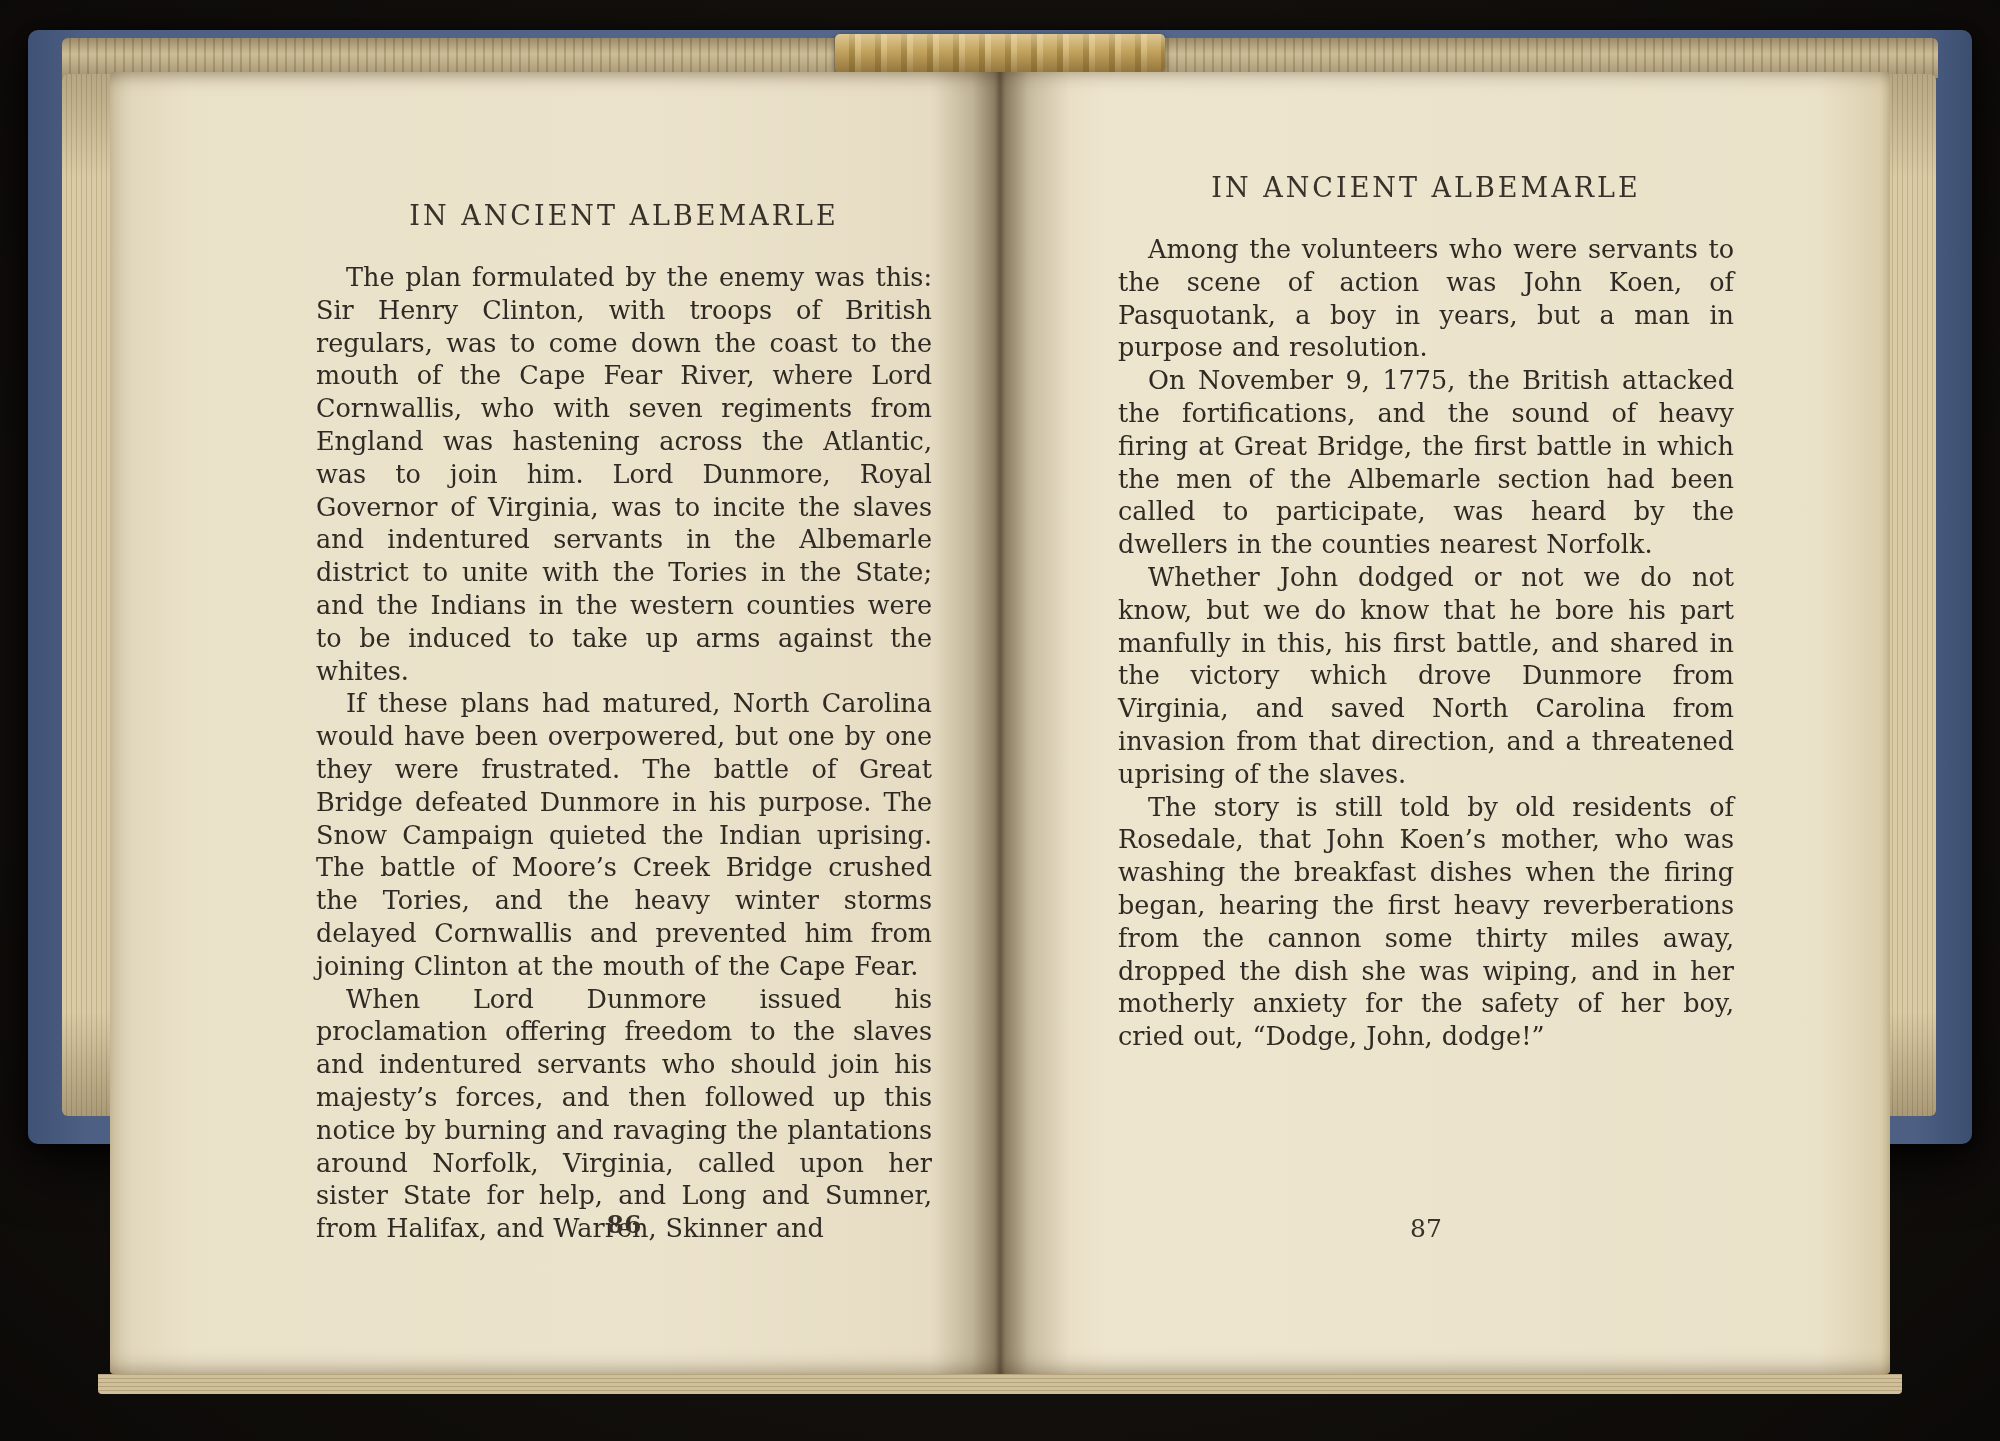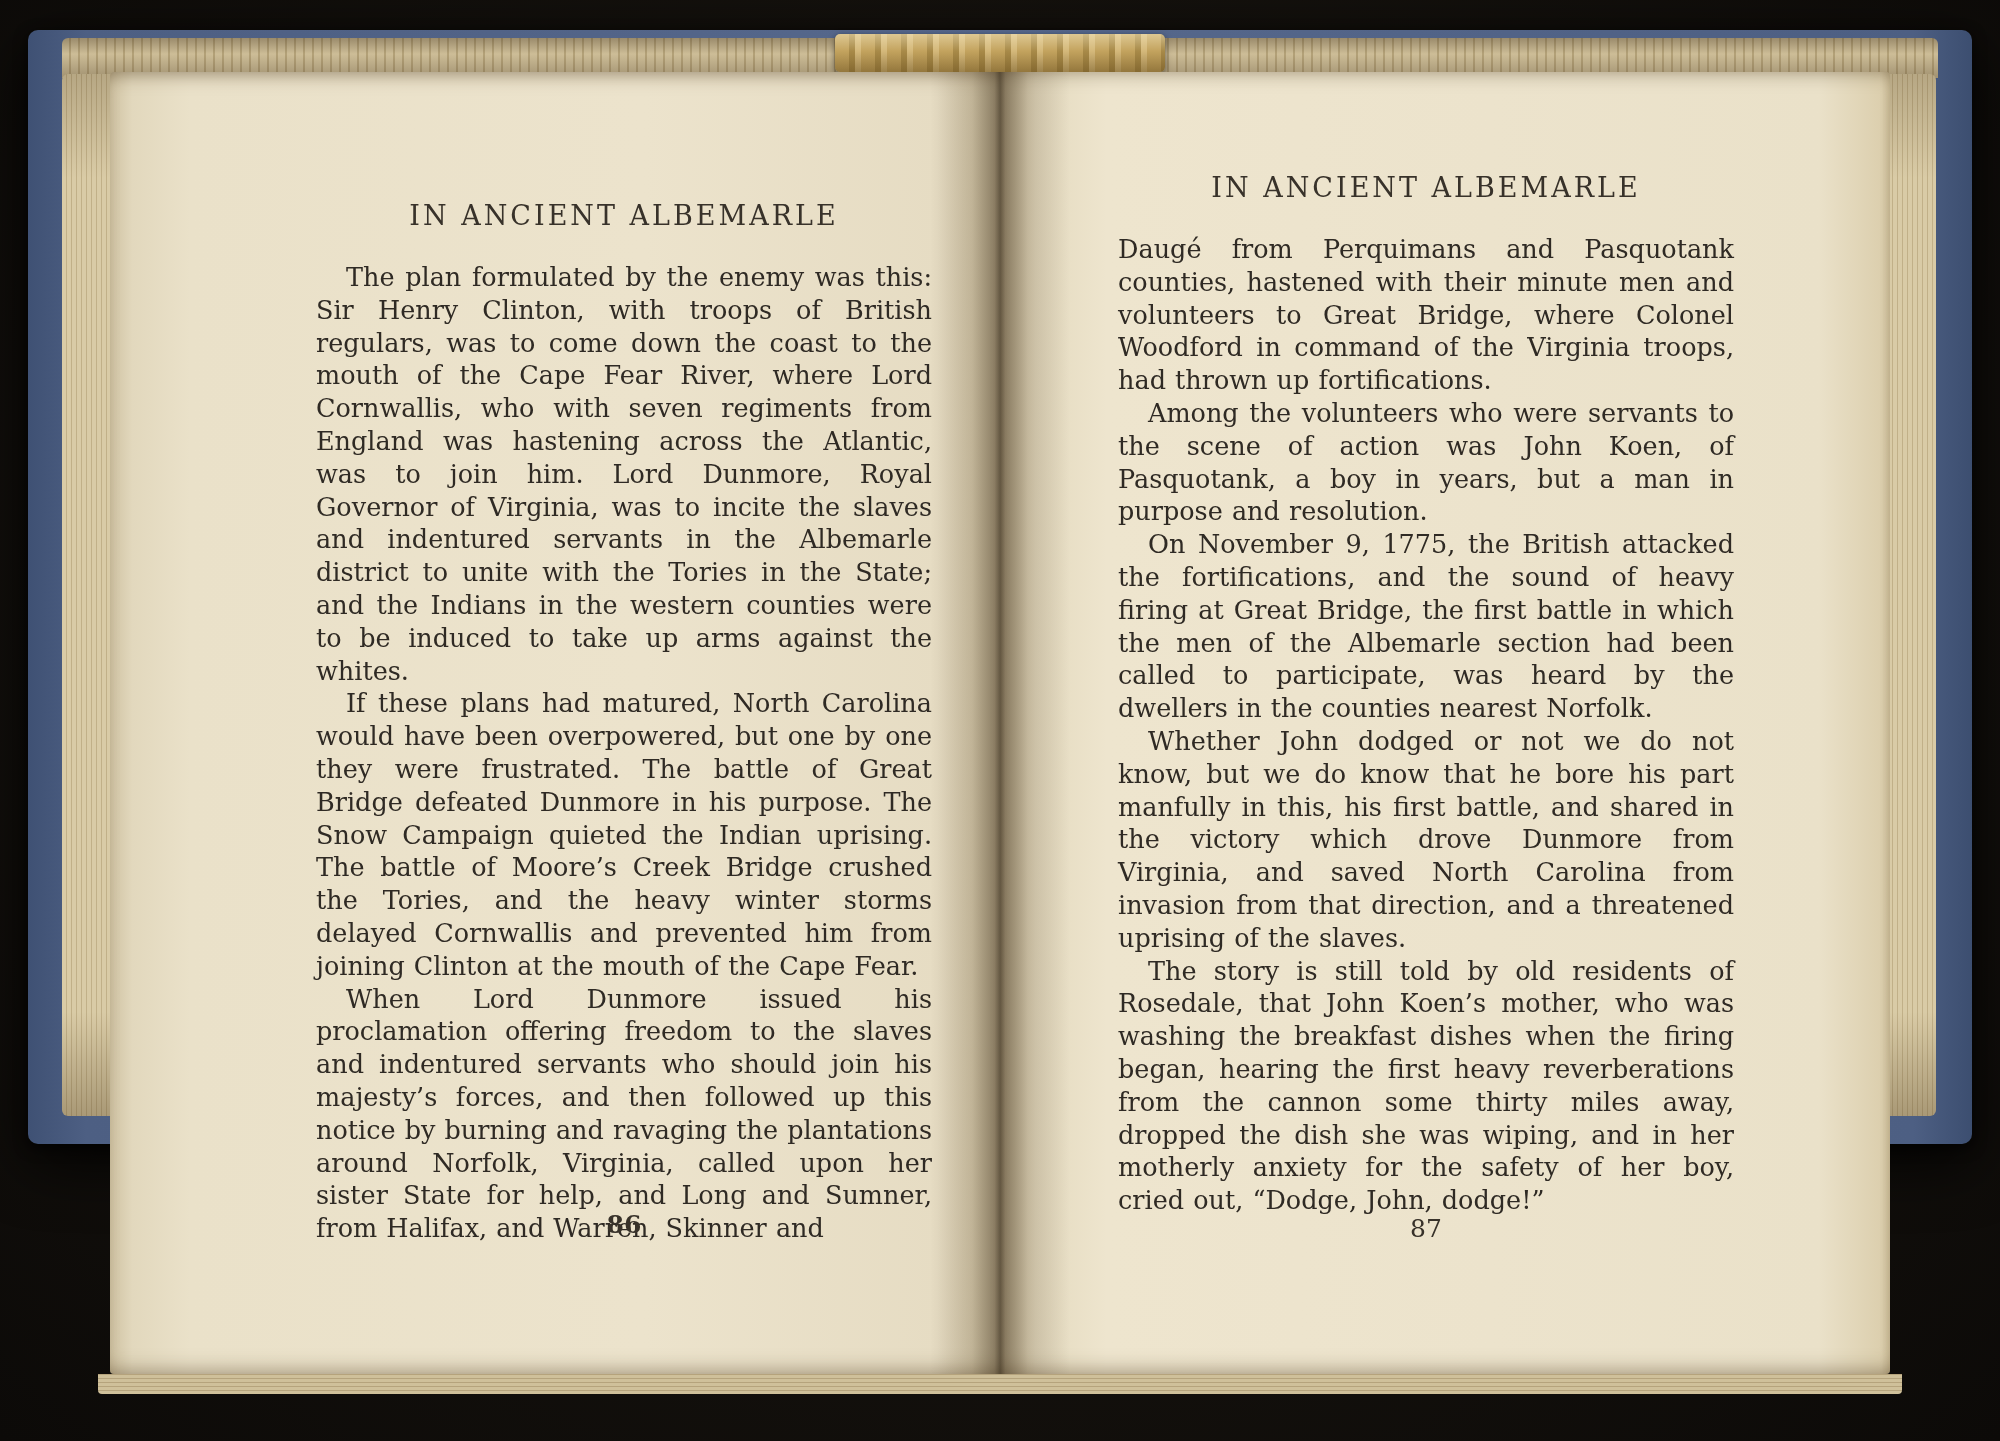--- a/index.html
+++ b/index.html
@@ -146,21 +146,20 @@
         <p>When Lord Dunmore issued his proclamation offering freedom to the slaves and indentured servants who should join his majesty’s forces, and then followed up this notice by burning and ravaging the plantations around Norfolk, Virginia, called upon her sister State for help, and Long and Sumner, from Halifax, and Warren, Skinner and</p>
       </div>
     </div>
     <div class="folio">86</div>
   </div>
 
   <div class="page page-right">
     <div class="text-col">
       <div class="running-head">IN ANCIENT ALBEMARLE</div>
       <div class="body-text">
-        <p class="continuation">Daugé from Perquimans and Pasquotank counties, hastened with their minute men and volunteers to Great Bridge, where Colonel Woodford in command of the Virginia troops, had thrown up fortifications.</p>
         <p>Among the volunteers who were servants to the scene of action was John Koen, of Pasquotank, a boy in years, but a man in purpose and resolution.</p>
         <p>On November 9, 1775, the British attacked the fortifications, and the sound of heavy firing at Great Bridge, the first battle in which the men of the Albemarle section had been called to participate, was heard by the dwellers in the counties nearest Norfolk.</p>
         <p>Whether John dodged or not we do not know, but we do know that he bore his part manfully in this, his first battle, and shared in the victory which drove Dunmore from Virginia, and saved North Carolina from invasion from that direction, and a threatened uprising of the slaves.</p>
         <p>The story is still told by old residents of Rosedale, that John Koen’s mother, who was washing the breakfast dishes when the firing began, hearing the first heavy reverberations from the cannon some thirty miles away, dropped the dish she was wiping, and in her motherly anxiety for the safety of her boy, cried out, “Dodge, John, dodge!”</p>
       </div>
     </div>
     <div class="folio">87</div>
   </div>
 
   <div class="gutter"></div>

